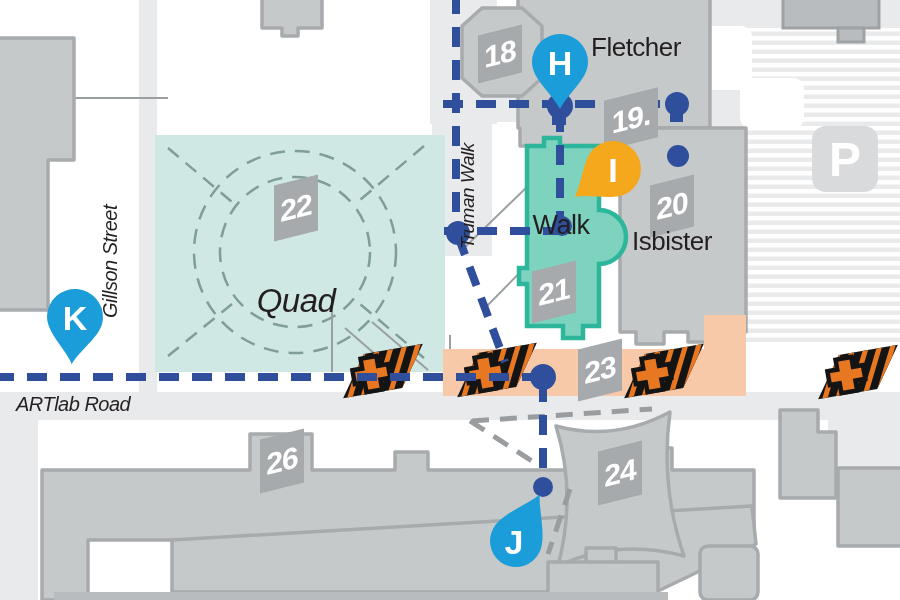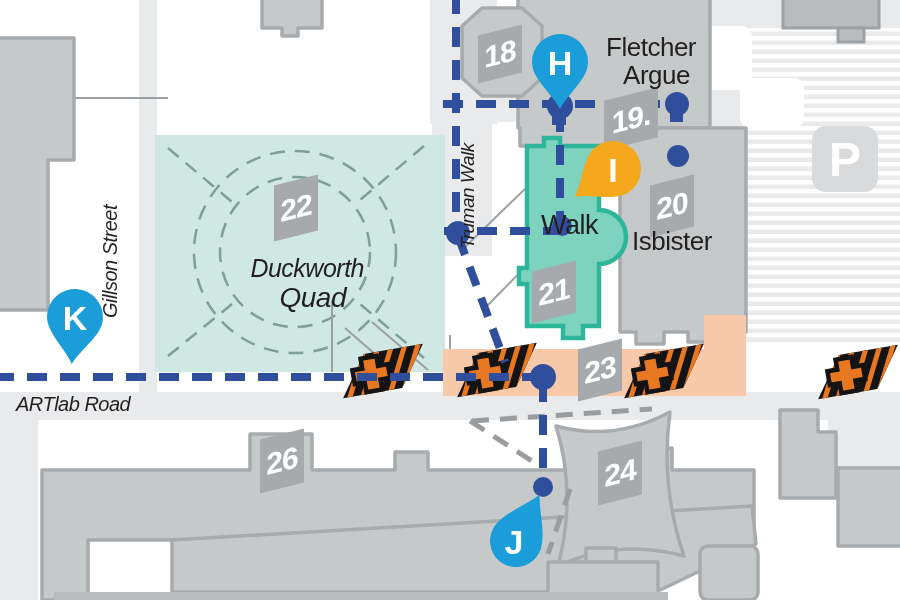--- a/index.html
+++ b/index.html
@@ -8,21 +8,21 @@
   .stage svg{position:absolute;left:0;top:0;}
   .label{position:absolute;letter-spacing:-0.5px;line-height:1.02;white-space:nowrap;}
   .street{font-style:italic;font-size:20px;}
   .place{font-size:26px;}
   .vert{writing-mode:vertical-rl;transform:rotate(180deg);}
   .badge{position:absolute;background:#a6aaac;color:#fff;display:flex;align-items:center;justify-content:center;
          font-size:30px;font-weight:700;transform:skewY(-14deg);letter-spacing:-1px;}
   .ptile{position:absolute;left:812px;top:126px;width:66px;height:66px;border-radius:14px;background:#d8dadb;
          color:#fff;font-size:48px;font-weight:700;display:flex;align-items:center;justify-content:center;}
   .pinletter{font:700 34px "Liberation Sans","DejaVu Sans",sans-serif;fill:#fff;text-anchor:middle;}
-  .center{text-align:right;}
+  .center{text-align:center;}
 </style>
 </head>
 <body>
 
 <div class="stage">
 
   <svg width="900" height="600" viewBox="0 0 900 600">
     <defs>
       <pattern id="pstripes" width="12" height="9" patternUnits="userSpaceOnUse">
         <rect width="12" height="9" fill="#ffffff"></rect>
@@ -188,25 +188,23 @@
   <div class="badge" style="left:274px;top:180px;width:44px;height:56px;">22</div>
   <div class="badge" style="left:578px;top:344px;width:44px;height:52px;">23</div>
   <div class="badge" style="left:598px;top:446px;width:44px;height:54px;">24</div>
   <div class="badge" style="left:260px;top:434px;width:44px;height:54px;">26</div>
 
   <div class="label street vert" style="left:100px;top:168px;height:150px;">Gillson Street</div>
   <div class="label street vert" style="left:458px;top:104px;height:145px;font-size:19px;">Truman Walk</div>
   <div class="label street" style="left:16px;top:394px;">ARTlab Road</div>
 
   <div class="label place center" style="left:576px;top:34px;width:120px;">Fletcher</div>
-  <div class="label place center" style="left:586px;top:62px;width:104px;">Argue</div>
   <div class="label place center" style="left:524px;top:212px;width:74px;font-size:27px;">Walk</div>
   <div class="label place" style="left:632px;top:228px;">Isbister</div>
-  <div class="label place center" style="left:228px;top:256px;width:136px;font-style:italic;font-size:25px;">Duckworth</div>
-  <div class="label place center" style="left:246px;top:284px;width:100px;font-style:italic;font-size:28px;">Quad</div>
+  <div class="label place center" style="left:246px;top:284px;width:100px;font-style:italic;font-size:33px;">Quad</div>
 
   <div class="ptile">P</div>
 
   <svg width="900" height="600" viewBox="0 0 900 600" style="pointer-events:none;">
     <g>
       <path d="M560,109 C551,92 532,79 532,62 A28,28 0 1 1 588,62 C588,79 569,92 560,109 Z" fill="#1b9dd9"></path>
       <text class="pinletter" x="560" y="75">H</text>
     </g>
     <g>
       <path d="M613,216 C604,199 585,186 585,169 A28,28 0 1 1 641,169 C641,186 622,199 613,216 Z" fill="#f5a81c" transform="rotate(54 613 169)"></path>

